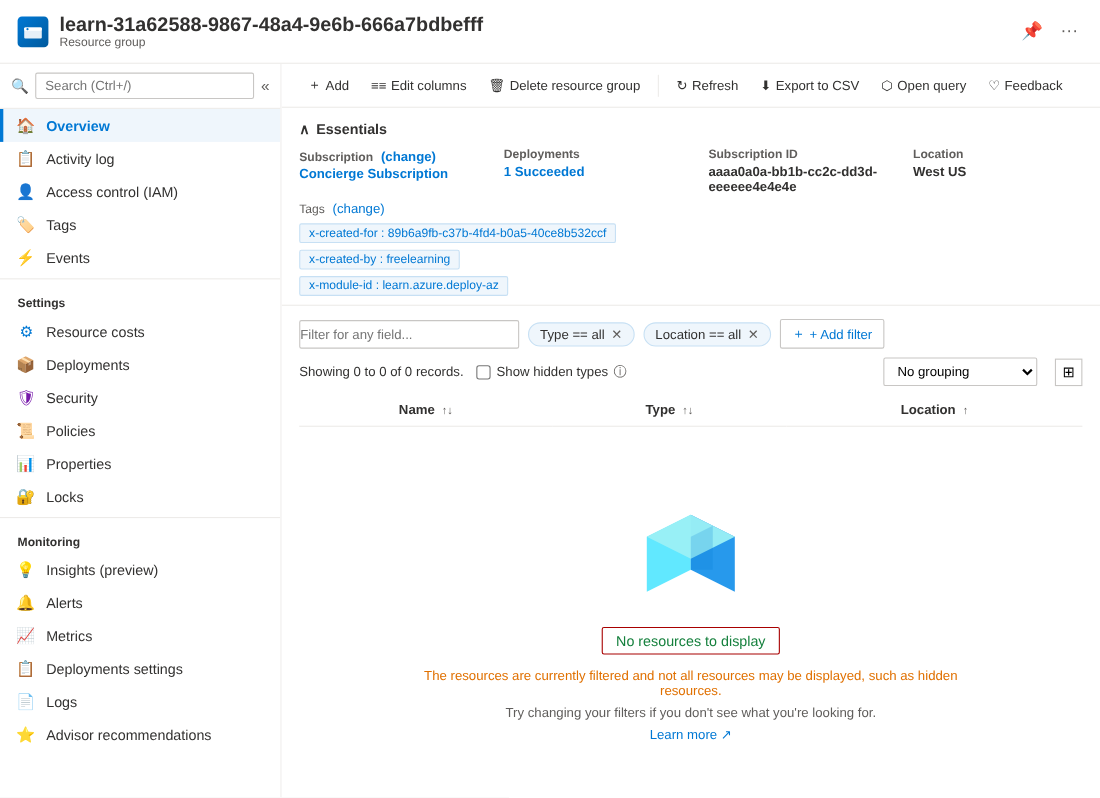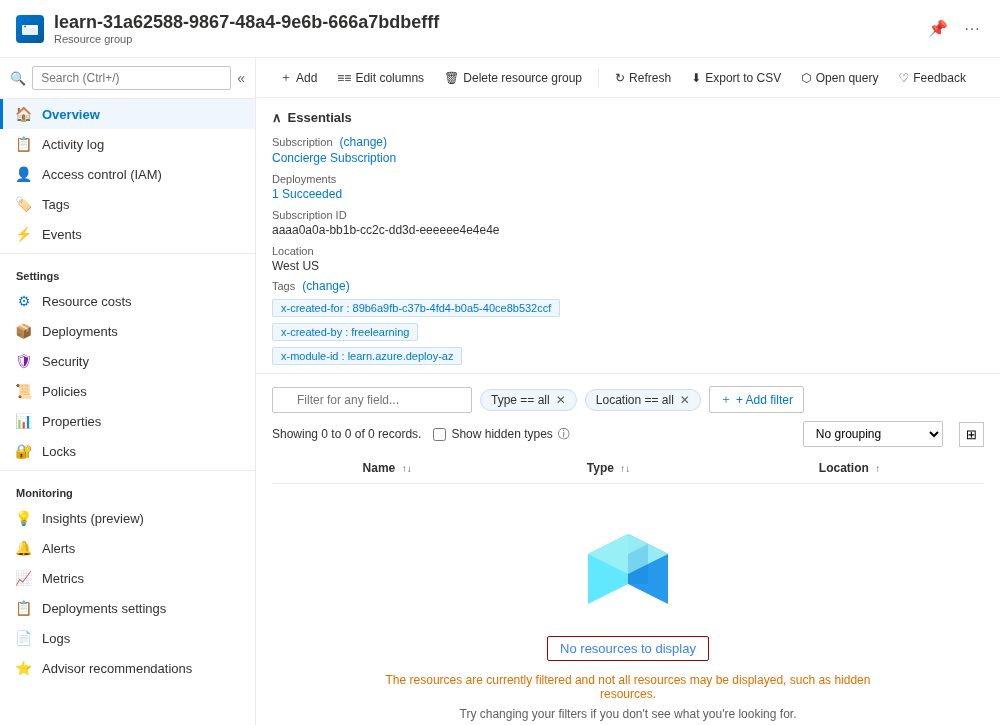--- a/index.html
+++ b/index.html
@@ -118,22 +118,23 @@
       border-bottom: 1px solid #edebe9;
       flex-shrink: 0;
     }
     .essentials-header {
       display: flex; align-items: center; gap: 6px;
       font-size: 13px; font-weight: 600; margin-bottom: 10px;
       color: #323130;
     }
     .essentials-grid {
       display: grid;
-      grid-template-columns: 1fr;
+      grid-template-columns: 1fr 1fr 1fr 1fr;
       gap: 8px 32px;
+      font-weight: bold;
     }
     .essentials-item { display: flex; flex-direction: column; gap: 2px; }
     .essentials-label { font-size: 11px; color: #605e5c; }
     .essentials-value { font-size: 12px; color: #323130; }
     .essentials-link { color: #0078d4; text-decoration: none; font-size: 12px; cursor: pointer; }
     .succeeded-link { color: #0078d4; font-size: 12px; }
 
     
     .tags-row {
       display: flex; align-items: flex-start; gap: 6px;
@@ -155,21 +156,21 @@
       flex-direction: column;
       overflow: hidden;
       padding: 12px 16px 0;
     }
     .filter-row {
       display: flex; align-items: center; gap: 8px; margin-bottom: 8px; flex-wrap: wrap;
     }
     .filter-input {
       border: 1px solid #c8c6c4;
       border-radius: 2px;
-      padding: 5px 24px;
+      padding: 5px 0;
       font-size: 12px;
       width: 200px;
       outline: none;
       color: #605e5c;
     }
     .filter-chip {
       display: flex; align-items: flex-start; gap: 4px;
       background: #EFF6FC;
       border: 1px solid #c7e0f4;
       border-radius: 12px;
@@ -225,21 +226,21 @@
       justify-content: center;
       padding: 20px;
     }
     .cube-icon {
       width: 120px; height: 120px; margin-bottom: 12px;
     }
     .no-resources-badge {
       border: 1px solid #a80000;
       border-radius: 2px;
       padding: 4px 12px;
-      color: #3b82f6;
+      color: #15803d;
       font-size: 13px;
       margin-bottom: 12px;
     }
     .empty-desc {
       font-size: 12px;
       color: #e07000;
       text-align: center;
       max-width: 500px;
       margin-bottom: 6px;
     }

